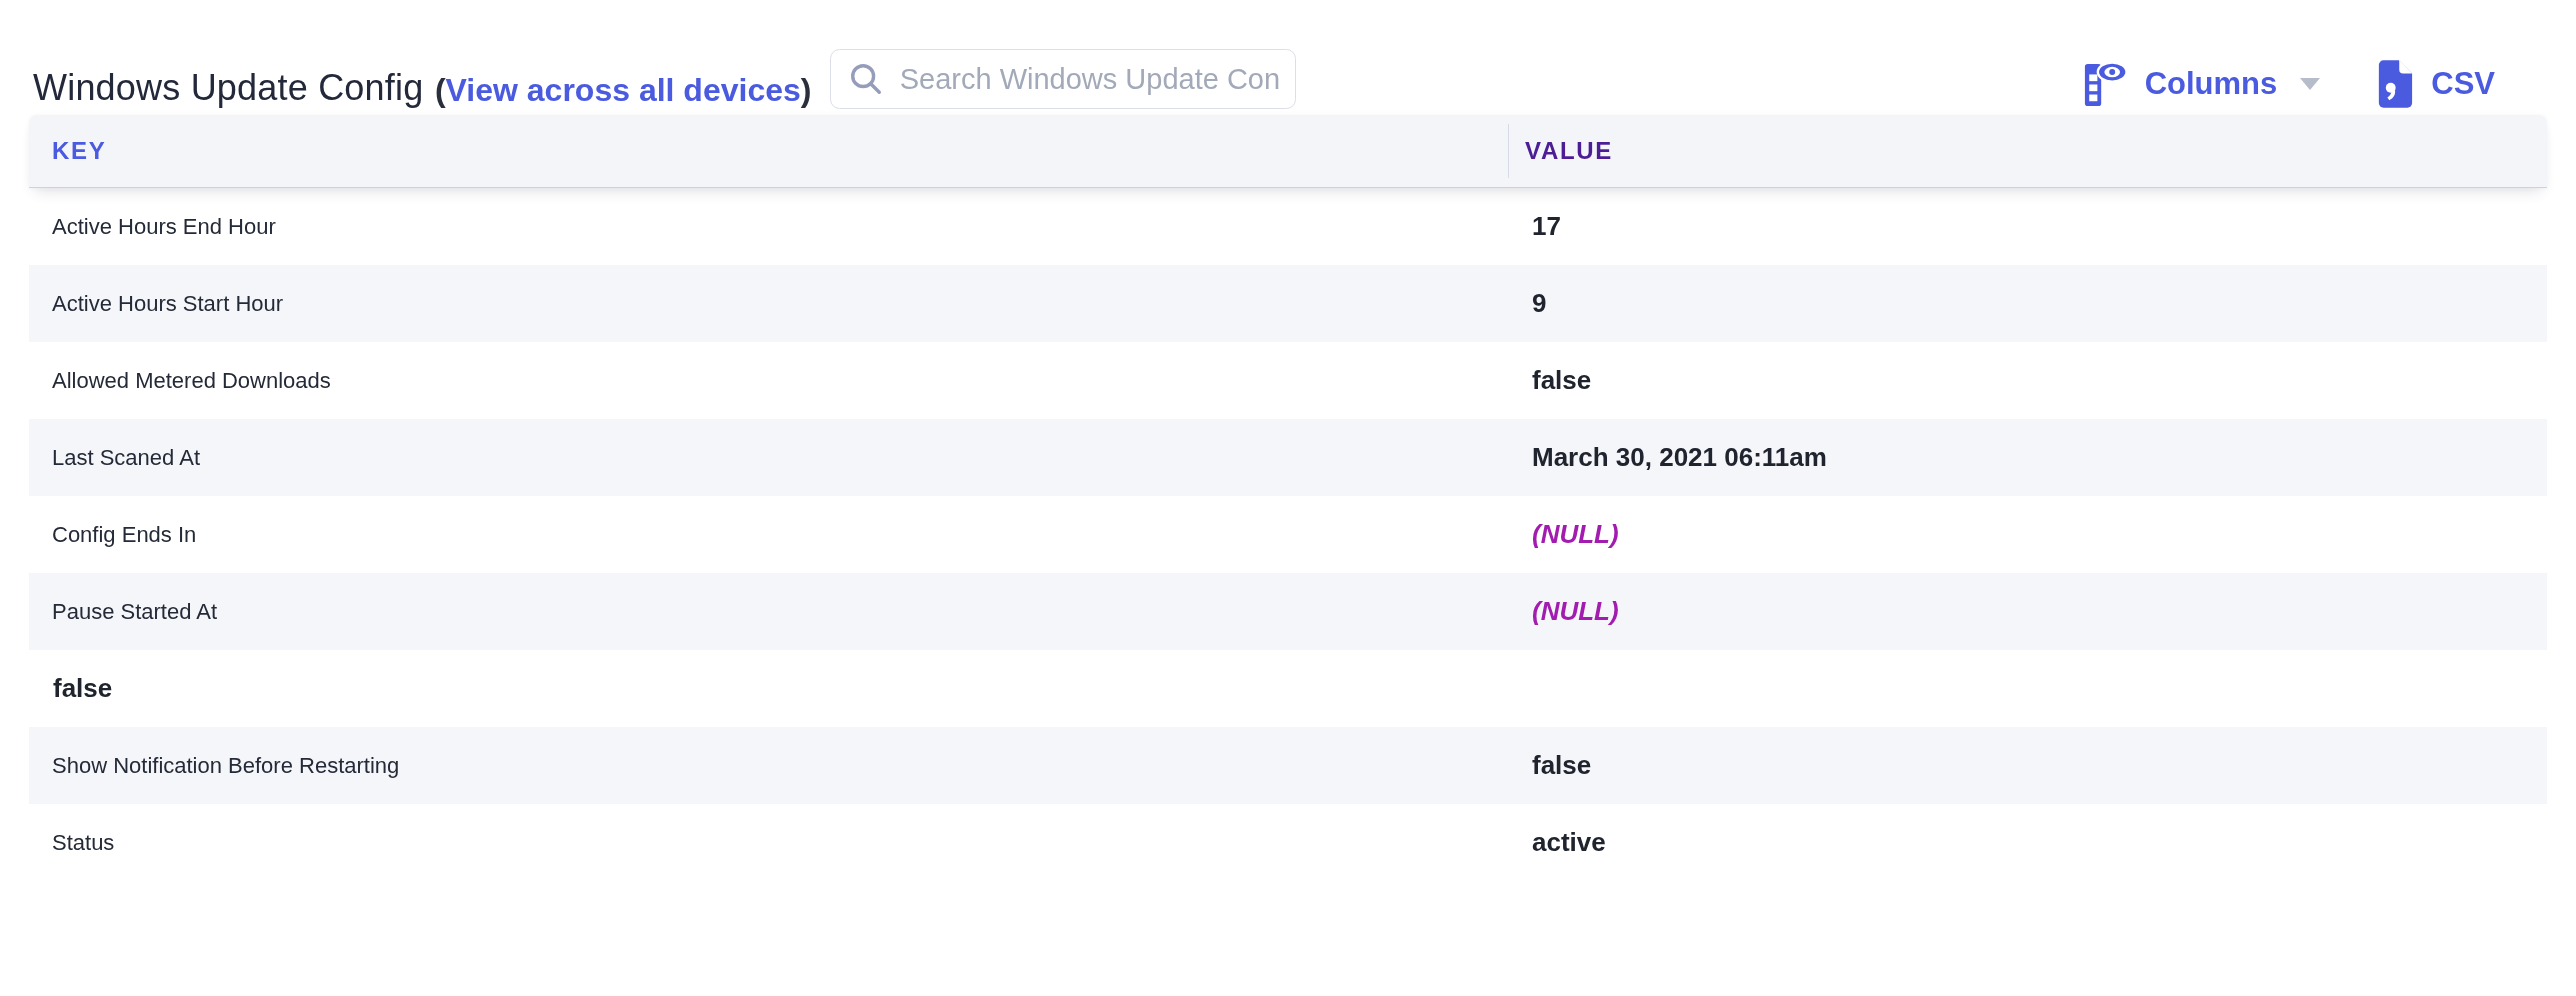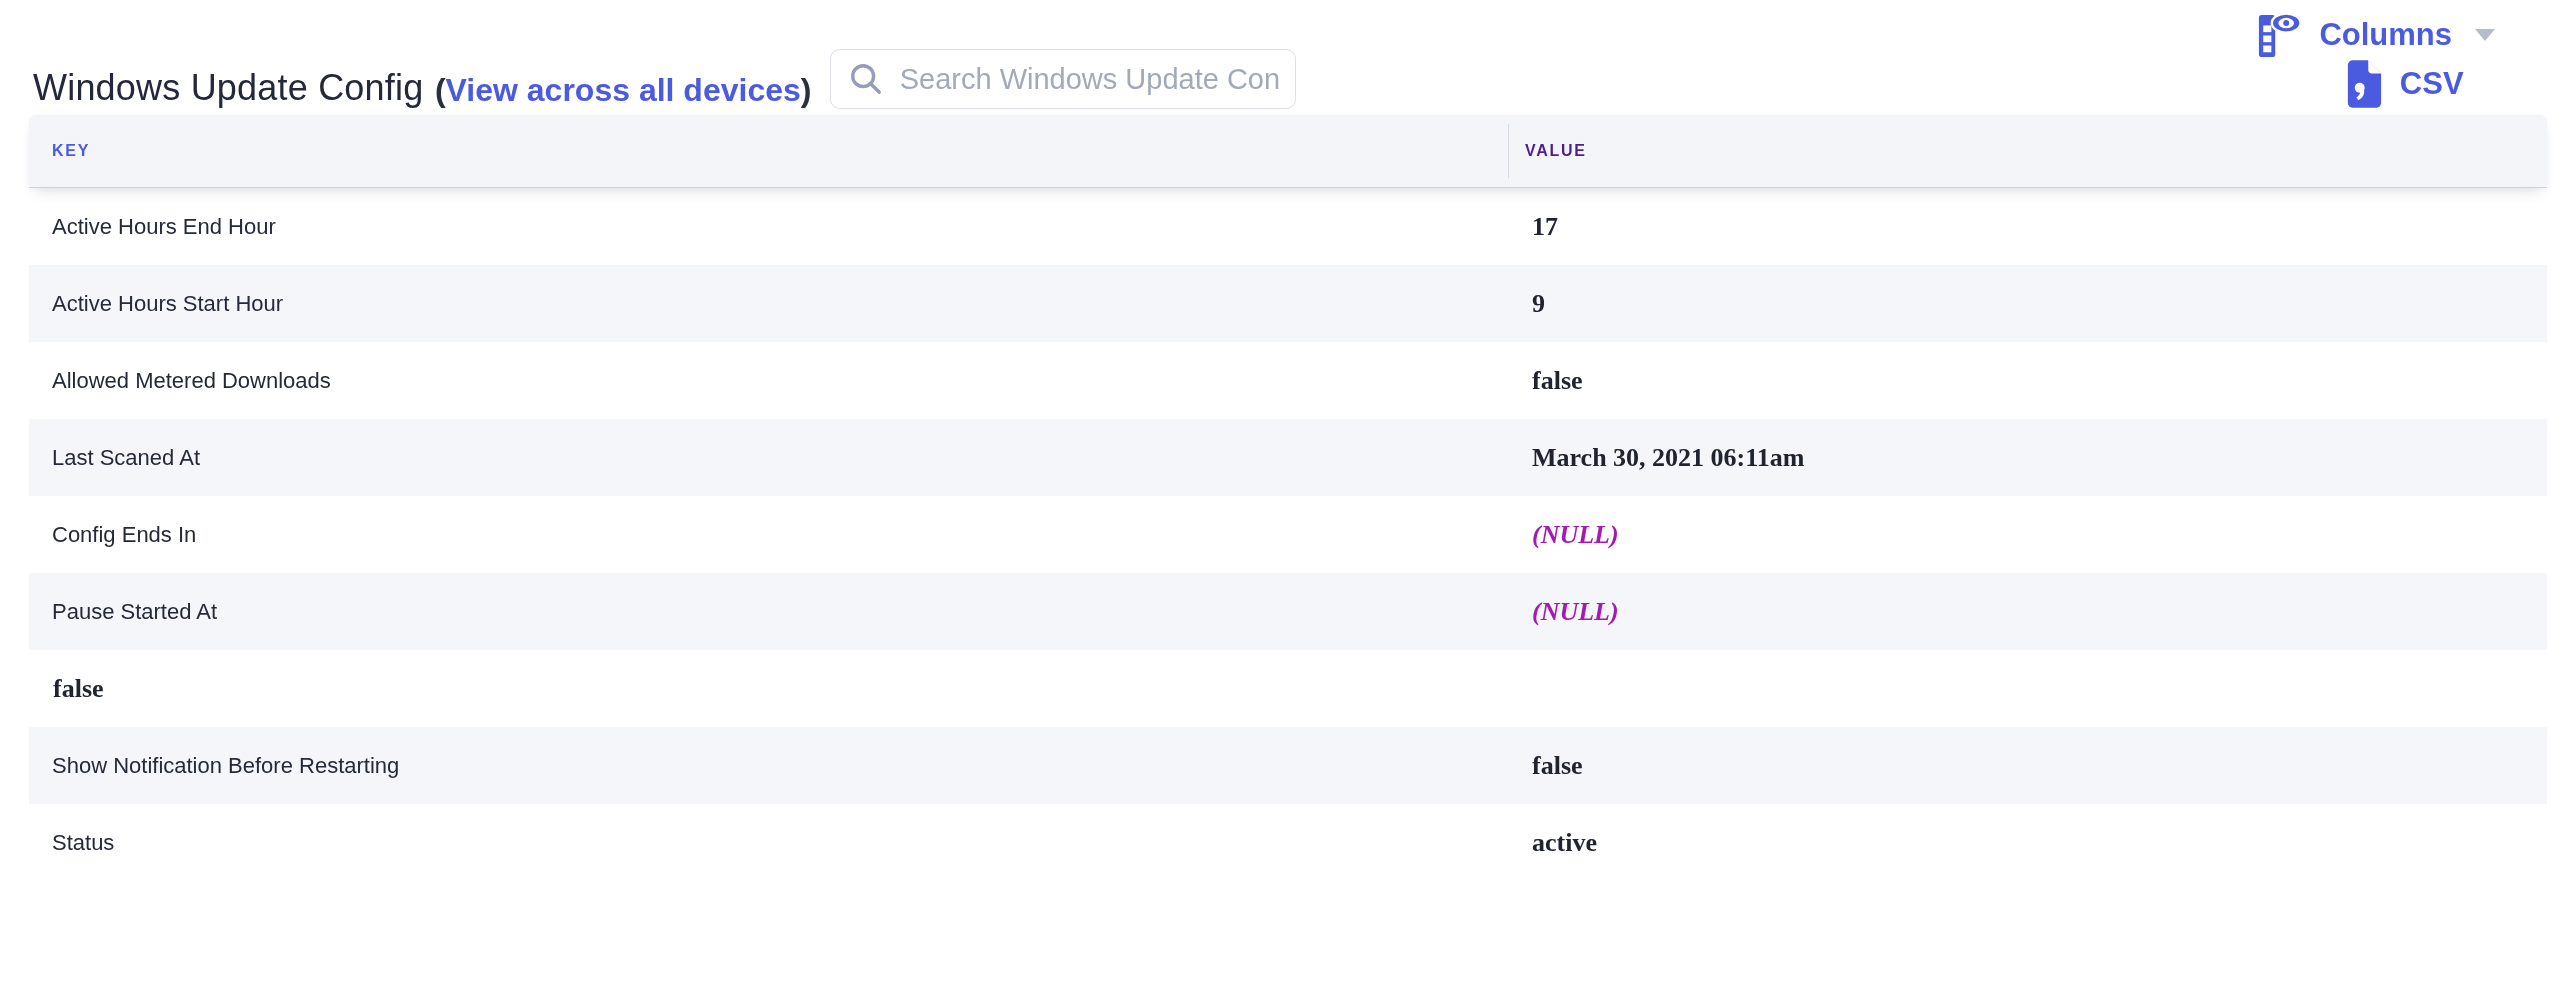--- a/index.html
+++ b/index.html
@@ -14,45 +14,45 @@
   .view-link { color:#4a5be0; font-weight:700; text-decoration:none; cursor:pointer; }
 
   .searchbox { margin-left:19px; width:466px; height:60px; border:1.9px solid #dcdfe8;
                border-radius:9.6px; display:flex; align-items:center; padding:0 15.3px 0 17px; background:#fff; }
   .searchbox svg { flex:0 0 auto; }
   .searchbox input { border:none; outline:none; flex:1; margin-left:15.3px;
                      font-size:29px; color:#3a4050; background:transparent;
                      font-family:"Liberation Sans", sans-serif; min-width:0; }
   .searchbox input::placeholder { color:#a2a9b8; }
 
-  .toolbar { margin-left:auto; display:flex; align-items:center;flex-direction:column; }
+  .toolbar { margin-left:auto; display:flex; align-items:center; }
   .btn { display:flex; align-items:center; background:none; border:none; cursor:pointer;
          color:#4a5be0; font-size:31px; font-weight:700; font-family:"Liberation Sans", sans-serif; }
   .btn .icon { margin-right:17px; display:flex; }
   .caret { width:0; height:0; margin-left:23px; border-left:10.5px solid transparent;
            border-right:10.5px solid transparent; border-top:12.5px solid #b6bcc9; }
   .btn-csv { margin-left:56px; }
 
   
   .table { margin:0 29px; }
   .thead { height:73px; background:#f4f5f9; display:flex;
            border-radius:7.7px 7.7px 0 0;
            border-bottom:1.9px solid #ccd2e0;
            box-shadow:0 9.6px 13.4px -6.7px rgba(60,70,100,.16), 0 0 5.8px rgba(60,70,100,.05);
            position:relative; }
-  .th { display:flex; align-items:center; font-size:16px; font-weight:700;
+  .th { display:flex; align-items:center; font-size:24px; font-weight:700;
         letter-spacing:1.7px; }
   .th-key { width:1479px; padding-left:23px; color:#4a5be0; }
   .th-value { flex:1; color:#4c1d95; padding-left:16px; border-left:1.9px solid #d7dbe6;
               margin:8.6px 0;text-align:center; }
 
   .tbody .row { height:77px; display:flex; align-items:center; }
   .tbody .row:nth-child(even) { background:#f5f6fa; }
   .cell-key { width:1479px; padding-left:23px; font-size:22px; color:#252a38; }
-  .cell-value { flex:1; padding-left:24px; font-family:Liberation Serif, serif;
+  .cell-value { flex:1; padding-left:24px; font-family:Liberation Sans, sans-serif;
                 font-weight:700; font-size:26px; color:#20242f; }
   .cell-value.null { color:#a21caf; font-style:italic; }
 </style>
 </head>
 <body>
 
 <div class="topbar">
   <span class="page-title">Windows Update Config</span>
   <span class="title-link-wrap"><span>(</span><a class="view-link">View across all devices</a><span>)</span></span>
 

